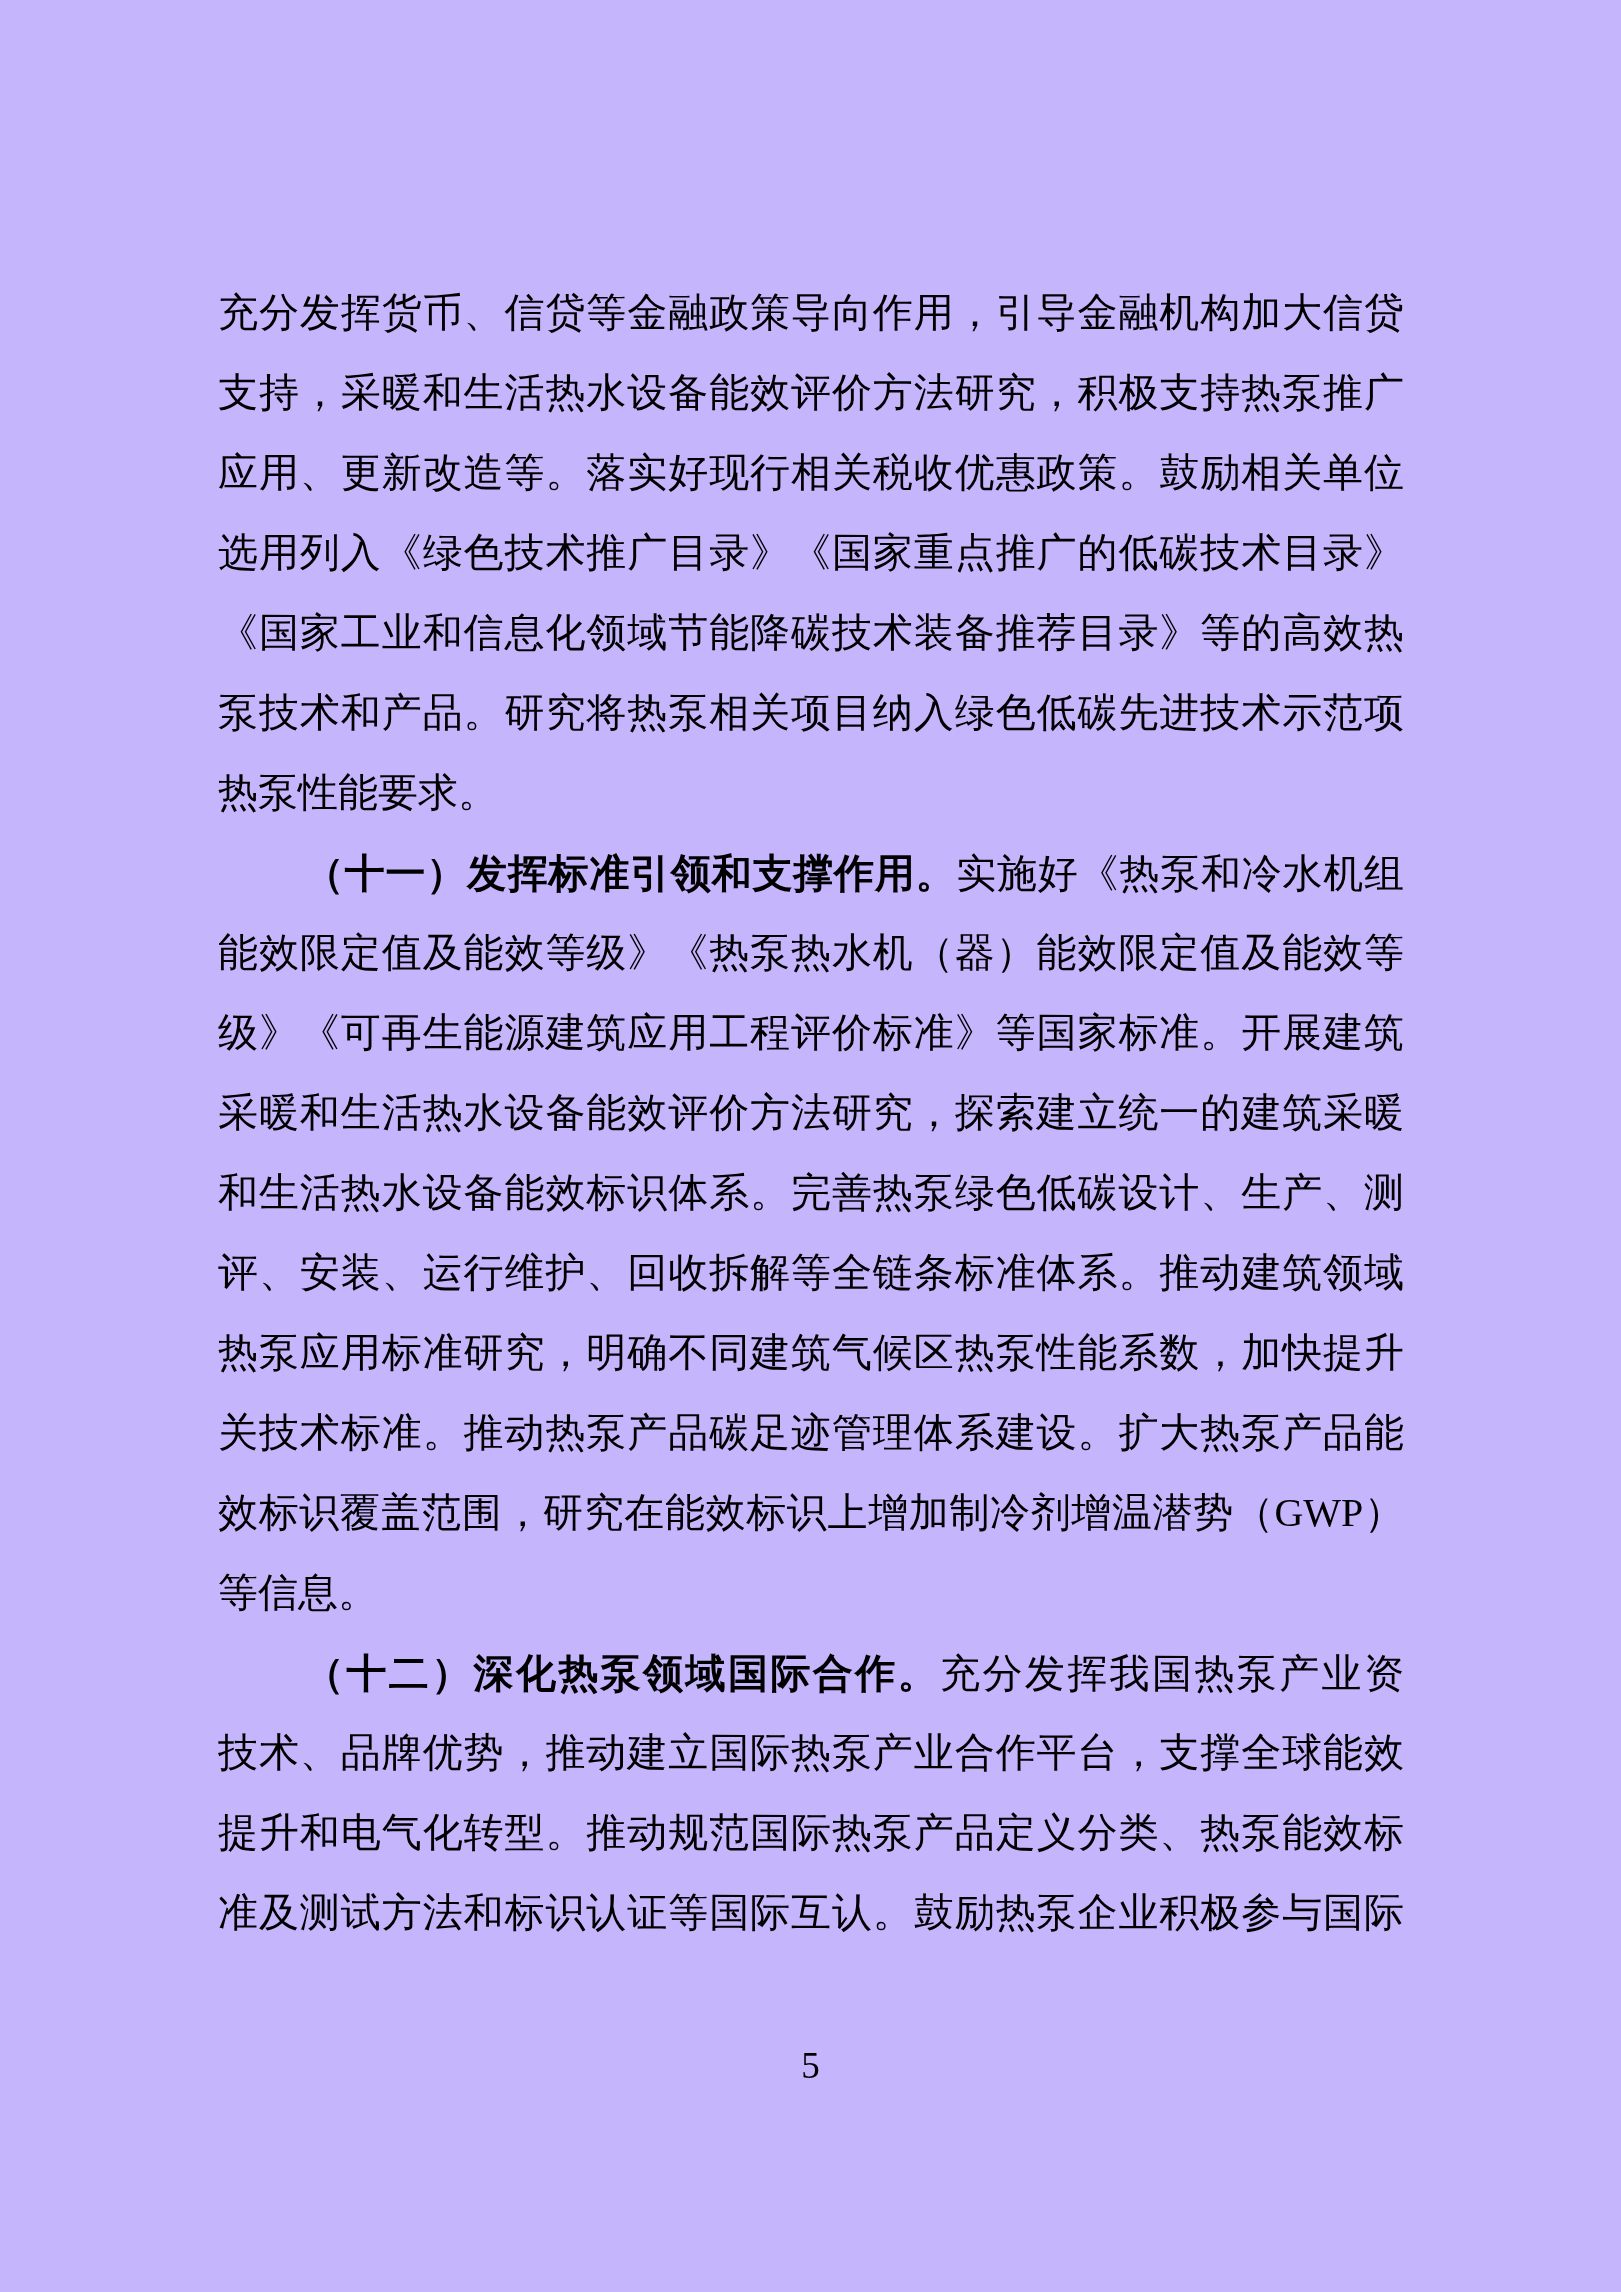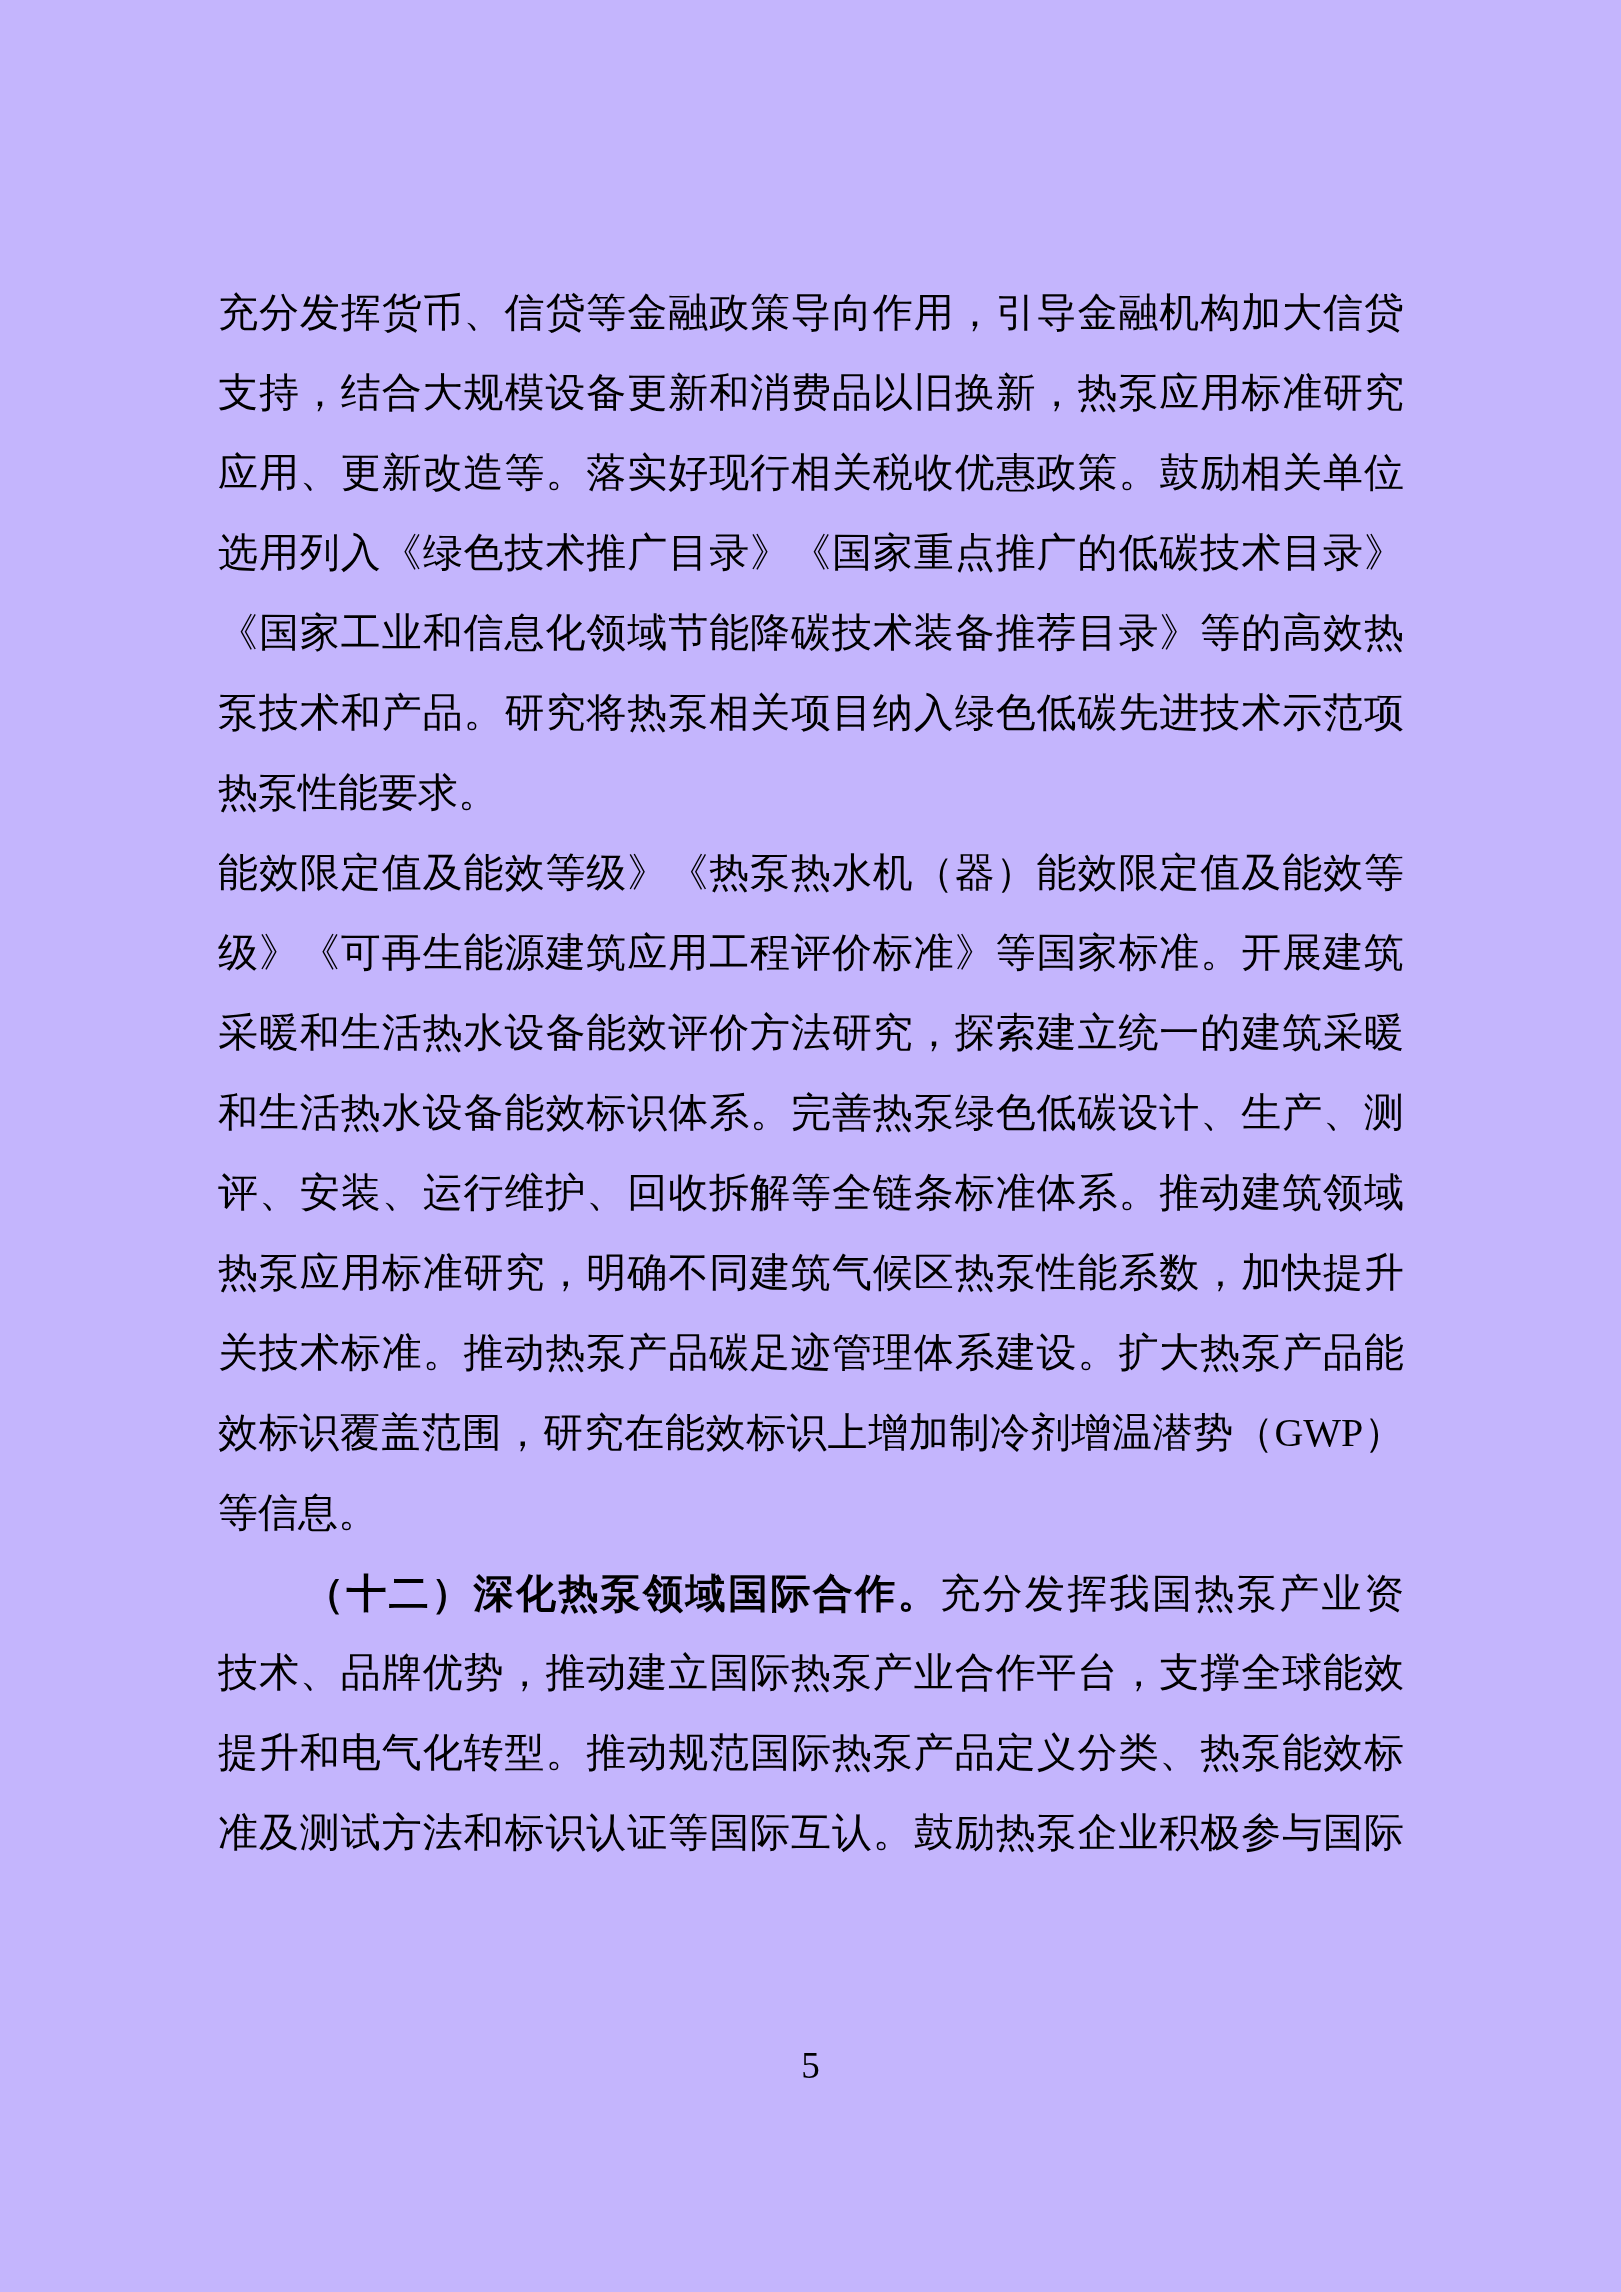--- a/index.html
+++ b/index.html
@@ -51,26 +51,27 @@
     font-size: 37px;
     line-height: 49px;
   }
 </style>
 </head>
 <body>
 
 <div class="page">
   <div class="text-block">
       <div class="line just"><span class="seg">充分发挥货币、信贷等金融政策导向作用，引导金融机构加大信贷</span></div>
-      <div class="line just"><span class="seg">支持，结合大规模设备更新和消费品以旧换新，热泵应用标准研究</span></div>
+      <div class="line just"><span class="seg">支持，采暖和生活热水设备能效评价方法研究，积极支持热泵推广</span></div>
       <div class="line just"><span class="seg">应用、更新改造等。落实好现行相关税收优惠政策。鼓励相关单位</span></div>
       <div class="line just"><span class="seg">选用列入《绿色技术推广目录》《国家重点推广的低碳技术目录》</span></div>
       <div class="line just"><span class="seg">《国家工业和信息化领域节能降碳技术装备推荐目录》等的高效热</span></div>
       <div class="line just"><span class="seg">泵技术和产品。研究将热泵相关项目纳入绿色低碳先进技术示范项</span></div>
       <div class="line"><span class="seg">热泵性能要求。</span></div>
+      <div class="line just indent"><span class="seg hd">（十一）发挥标准引领和支撑作用。</span><span class="seg">实施好《热泵和冷水机组</span></div>
       <div class="line just"><span class="seg">能效限定值及能效等级》《热泵热水机（器）能效限定值及能效等</span></div>
       <div class="line just"><span class="seg">级》《可再生能源建筑应用工程评价标准》等国家标准。开展建筑</span></div>
       <div class="line just"><span class="seg">采暖和生活热水设备能效评价方法研究，探索建立统一的建筑采暖</span></div>
       <div class="line just"><span class="seg">和生活热水设备能效标识体系。完善热泵绿色低碳设计、生产、测</span></div>
       <div class="line just"><span class="seg">评、安装、运行维护、回收拆解等全链条标准体系。推动建筑领域</span></div>
       <div class="line just"><span class="seg">热泵应用标准研究，明确不同建筑气候区热泵性能系数，加快提升</span></div>
       <div class="line just"><span class="seg">关技术标准。推动热泵产品碳足迹管理体系建设。扩大热泵产品能</span></div>
       <div class="line just"><span class="seg">效标识覆盖范围，研究在能效标识上增加制冷剂增温潜势（GWP）</span></div>
       <div class="line"><span class="seg">等信息。</span></div>
       <div class="line just indent"><span class="seg hd">（十二）深化热泵领域国际合作。</span><span class="seg">充分发挥我国热泵产业资源、</span></div>

